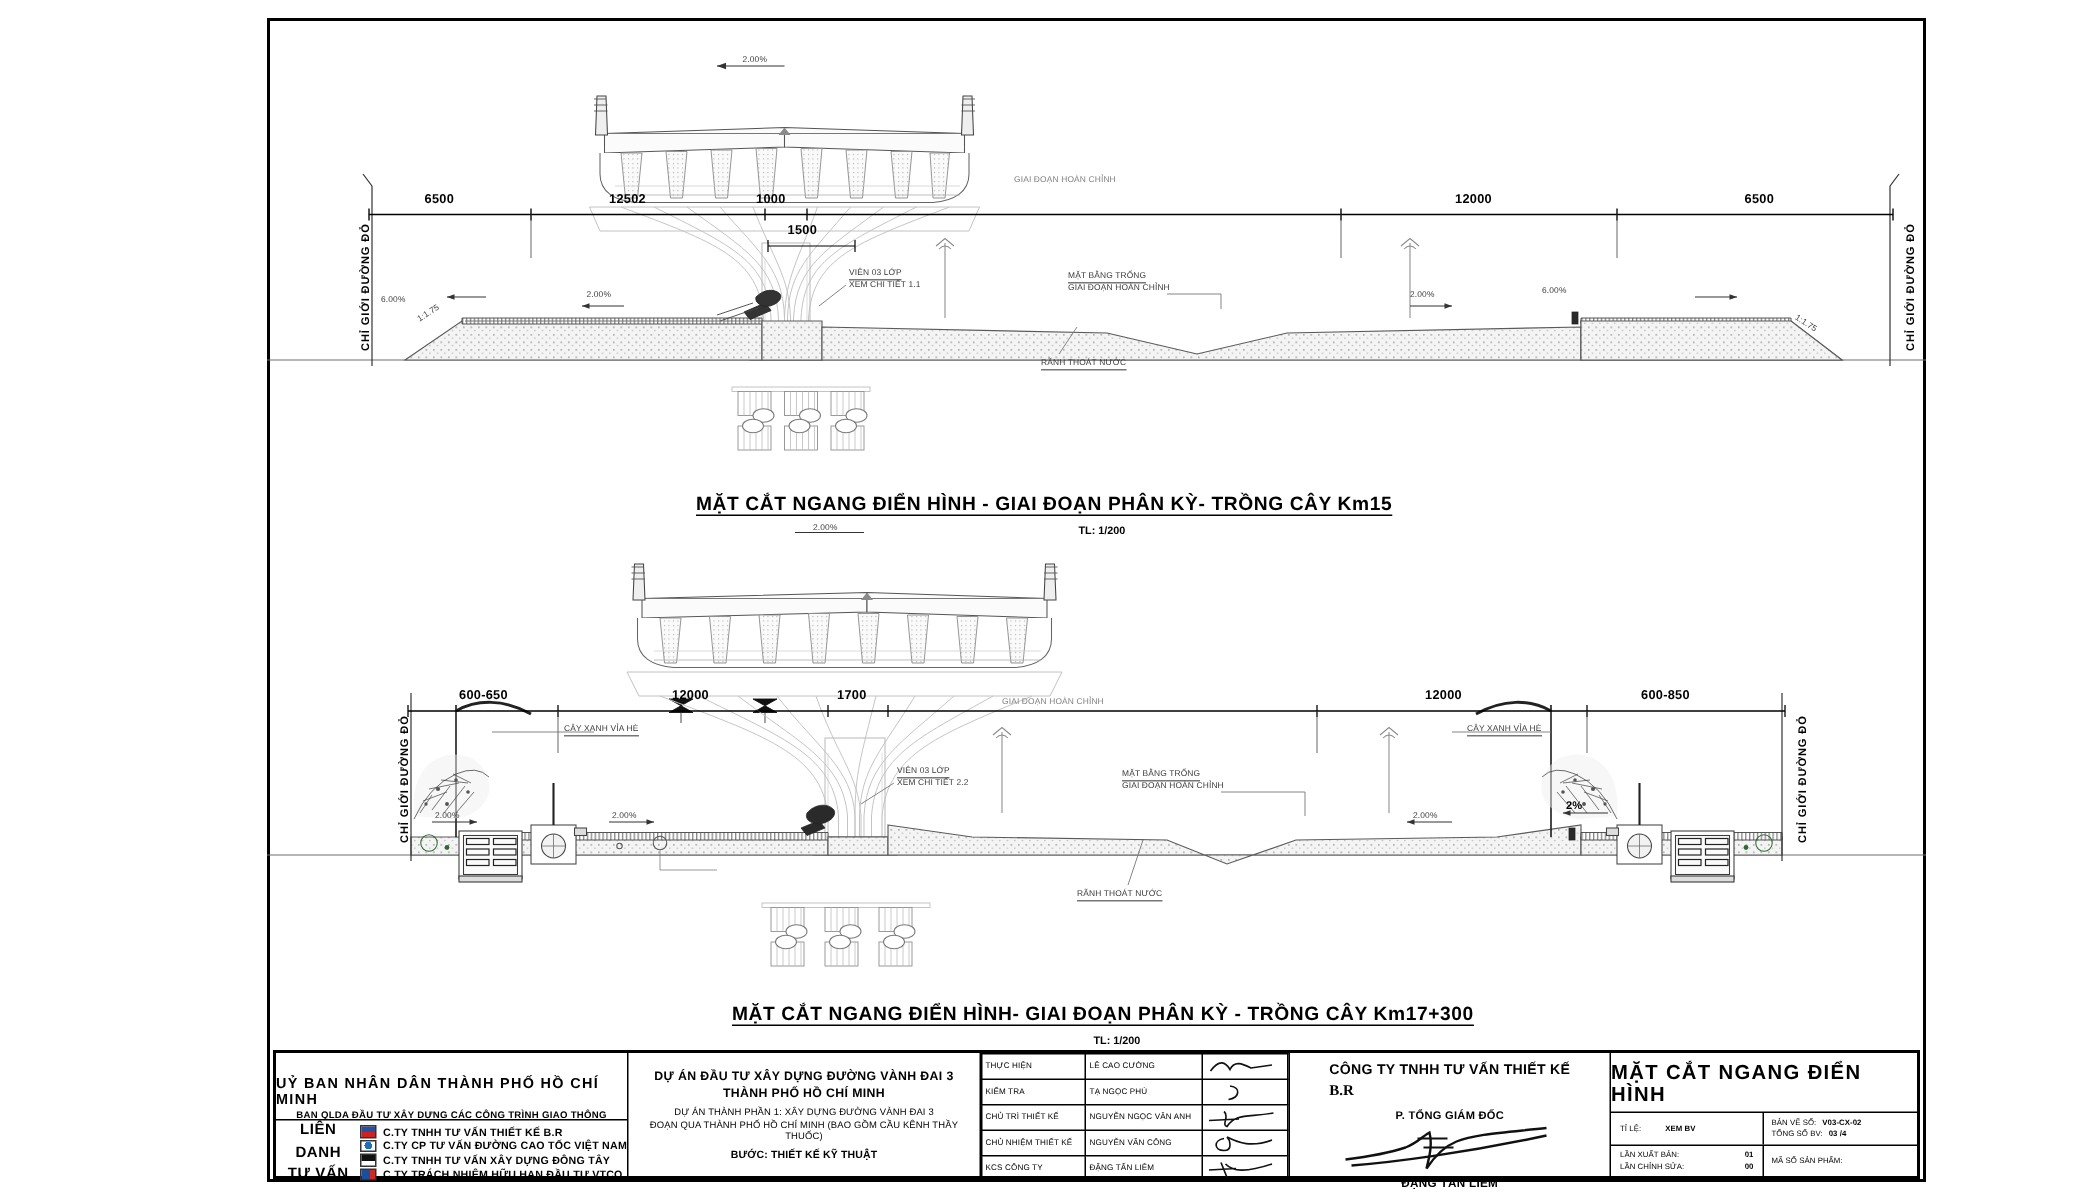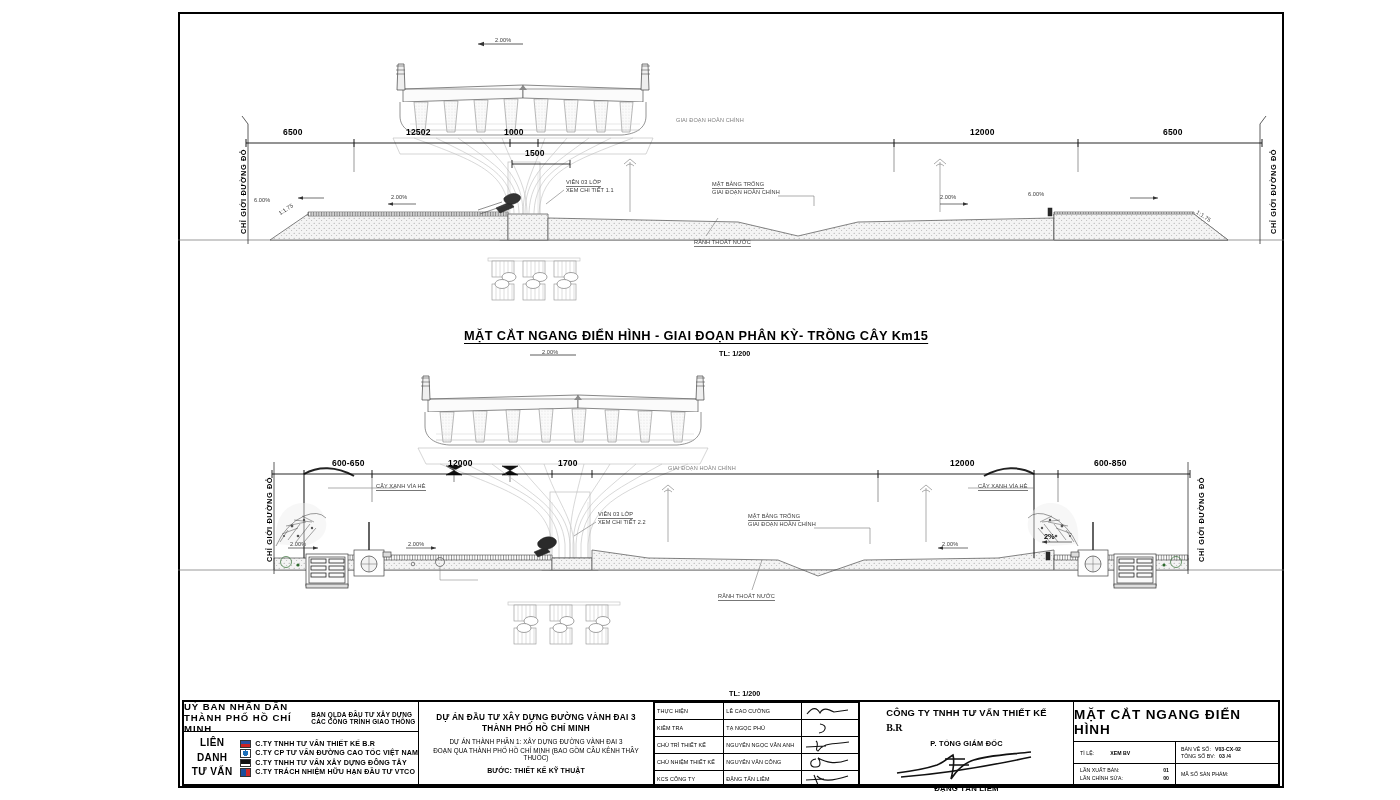--- a/index.html
+++ b/index.html
@@ -494,21 +494,21 @@
 
       <g stroke="#777" stroke-width="0.6" fill="none">
         <path d="M418,160 L396,174"></path>
         <path d="M636,166 L692,166 L692,182"></path>
         <path d="M584,198 L574,228"></path>
         <path d="M218,126 L150,126"></path>
         <path d="M790,126 L856,126"></path>
       </g>
     </svg>
 
-    <div class="txt dimtxt" style="left:130px;top:97px;padding-left:24px;">600-650</div>
+    <div class="txt dimtxt" style="left:104px;top:97px;padding-left:24px;">600-650</div>
     <div class="txt dimtxt" style="left:270px;top:97px;">12000</div>
     <div class="txt dimtxt" style="left:380px;top:97px;">1700</div>
     <div class="txt dimtxt" style="left:772px;top:97px;">12000</div>
     <div class="txt dimtxt" style="left:916px;top:97px;">600-850</div>
 
     <div class="txt small grey" style="left:490px;top:104px;">GIAI ĐOẠN HOÀN CHỈNH</div>
     <div class="txt small" style="left:364px;top:-12px;">2.00%</div>
 
     <div class="txt small" style="left:112px;top:180px;">2.00%</div>
     <div class="txt small" style="left:230px;top:180px;">2.00%</div>
@@ -521,26 +521,27 @@
     <div class="txt small-u" style="left:420px;top:150px;">VIÊN 03 LỚP</div>
     <div class="txt small" style="left:420px;top:158px;">XEM CHI TIẾT 2.2</div>
     <div class="txt small-u" style="left:570px;top:152px;">MẶT BẰNG TRỐNG</div>
     <div class="txt small" style="left:570px;top:160px;">GIAI ĐOẠN HOÀN CHỈNH</div>
     <div class="txt small-u" style="left:540px;top:232px;">RÃNH THOÁT NƯỚC</div>
 
     <div class="txt" style="left:88px;top:200px;font-size:7.4px;font-weight:bold;letter-spacing:.6px;transform-origin:0 0;transform:rotate(-90deg);">CHỈ GIỚI ĐƯỜNG ĐỎ</div>
     <div class="txt" style="left:1020px;top:200px;font-size:7.4px;font-weight:bold;letter-spacing:.6px;transform-origin:0 0;transform:rotate(-90deg);">CHỈ GIỚI ĐƯỜNG ĐỎ</div>
   </div>
 
+  <div class="txt sheet-title" style="left:488px;top:670px;">MẶT CẮT NGANG ĐIỂN HÌNH- GIAI ĐOẠN PHÂN KỲ - TRỒNG CÂY Km17+300</div>
   <div class="txt scale-t" style="left:729px;top:690px;">TL: 1/200</div>
 
   <div class="tb">
 
     <div class="cell" style="width:235px;display:flex;flex-direction:column;">
-      <div style="height:30px;border-bottom:1.6px solid #000;box-sizing:border-box;display:flex;flex-direction:row;align-items:center;justify-content:center;padding-top:1px;">
+      <div style="height:30px;border-bottom:1.6px solid #000;box-sizing:border-box;display:flex;flex-direction:column;align-items:center;justify-content:center;padding-top:1px;margin-top:15px;">
         <div class="u-name">UỶ BAN NHÂN DÂN THÀNH PHỐ HỒ CHÍ MINH</div>
         <div class="u-sub" style="margin-top:1.5px;">BAN QLDA ĐẦU TƯ XÂY DỰNG CÁC CÔNG TRÌNH GIAO THÔNG</div>
       </div>
       <div style="flex:1;display:flex;align-items:center;">
         <div style="width:62px;text-align:center;font-size:10px;font-weight:bold;letter-spacing:.4px;line-height:1.45;">
           <div>LIÊN DANH</div>
           <div>TƯ VẤN</div>
         </div>
         <div style="flex:1;display:flex;flex-direction:column;justify-content:center;gap:1px;">
           <div style="display:flex;align-items:center;gap:4px;">

